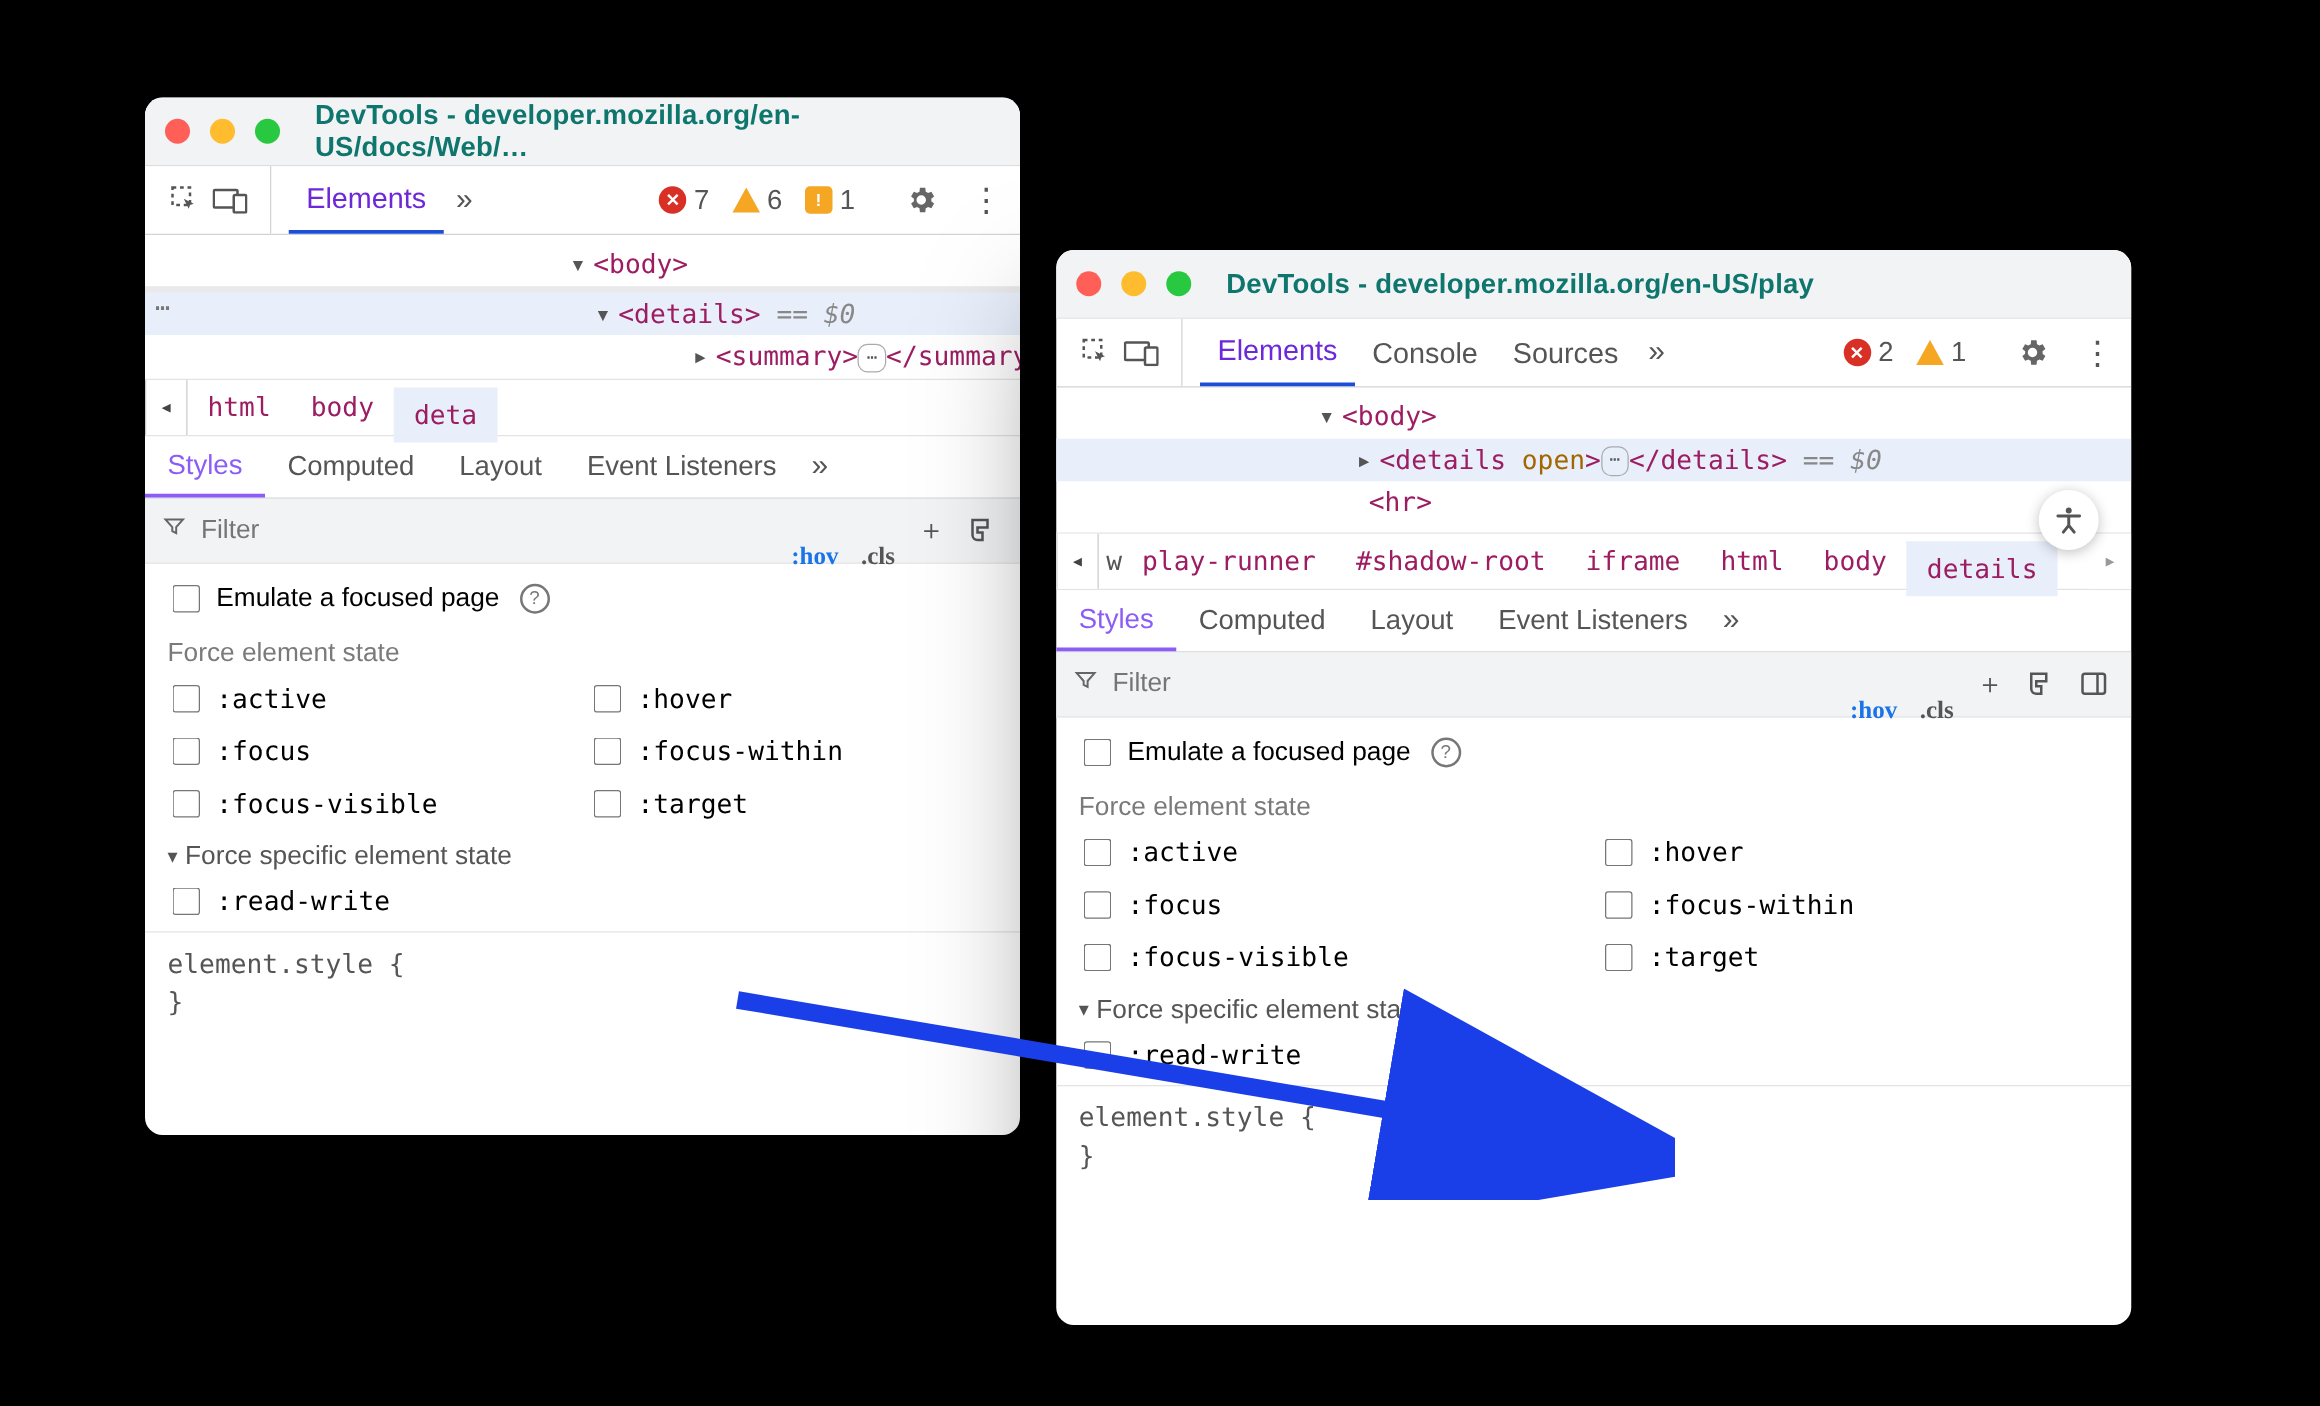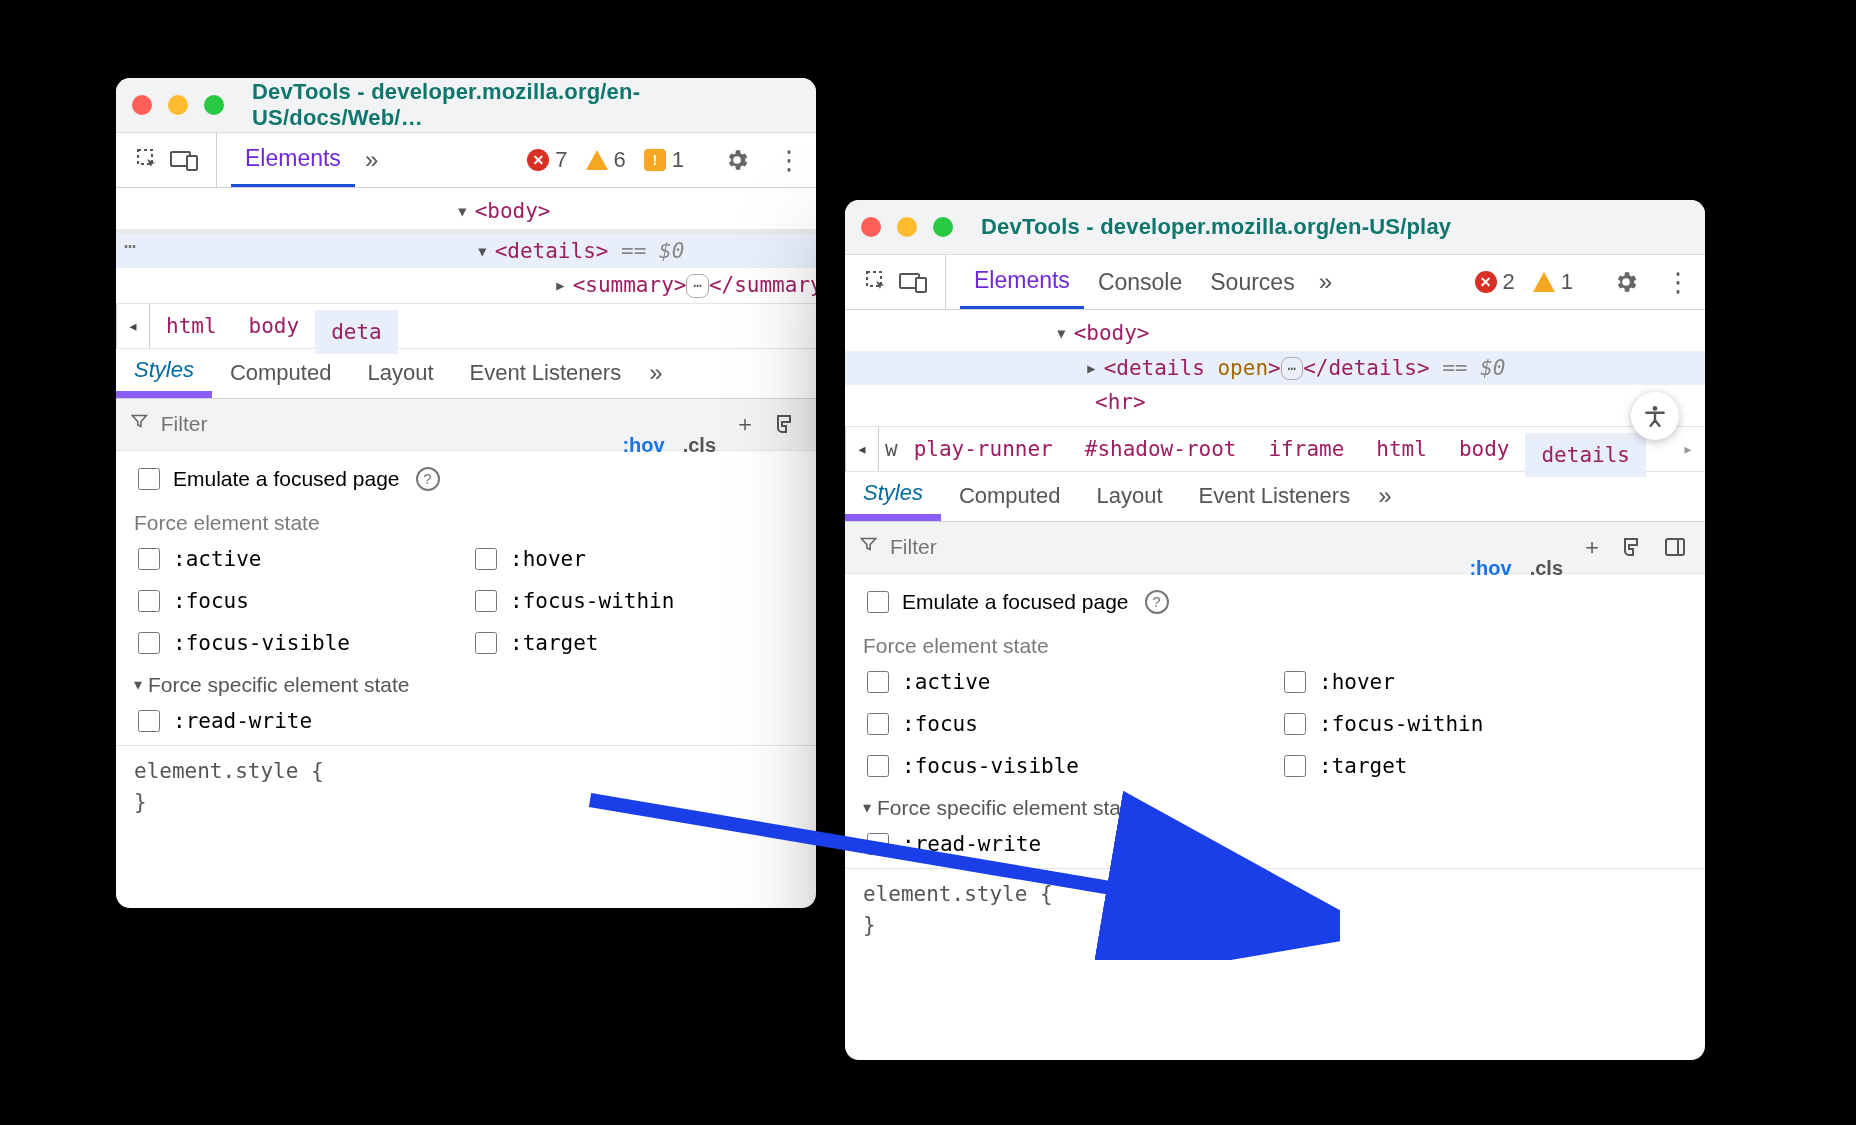--- a/index.html
+++ b/index.html
@@ -98,34 +98,34 @@
   .crumb .nav-btn.right{margin-left:auto;border:none;color:#999;}
   .crumb .item{padding:0 16px;height:100%;display:flex;align-items:center;}
   .crumb .item.sel{background:#e8effb;margin-top:12px;}
   .crumb .clip{color:#555;padding-left:6px;}
   
   .subtabs{
     display:flex;align-items:center;height:50px;
     border-bottom:1px solid #d3d3d3;
   }
   .subtabs .st{font-size:22px;padding:0 18px;color:#555;height:100%;display:flex;align-items:center;}
-  .subtabs .st.active{color:#0369a1;border-bottom:7px solid #8b5cf6;font-weight:500;font-style:italic;}
+  .subtabs .st.active{color:#8b5cf6;border-bottom:3px solid #8b5cf6;font-weight:500;}
   
   .filterbar{
     display:flex;align-items:center;height:52px;border-bottom:1px solid #e5e5e5;
     background:#f1f3f5;
   }
   .filterbar .fbox{
     flex:1;display:flex;gap:10px;padding:0 14px;
   }
   .filterbar input{
     border:none;background:transparent;font-size:21px;color:#555;outline:none;width:100%;
   }
   .filterbar .pills{display:flex;align-items:center;gap:18px;padding:0 18px;}
-  .filterbar .pill{font-family:Liberation Sans, sans-serif;font-size:20px;color:#555;font-weight:600;margin-top:42px;}
+  .filterbar .pill{font-family:Liberation Serif, serif;font-size:20px;color:#555;font-weight:600;margin-top:42px;}
   .filterbar .pill.hov{color:#1a73e8;}
   .filterbar .ibtn{font-size:22px;color:#555;}
   
   .states{padding:10px 18px 6px;font-size:21px;}
   .row{display:flex;align-items:center;gap:10px;padding:4px 0;}
   .row input[type=checkbox]{width:22px;height:22px;border-radius:6px;accent-color:#1a73e8;}
   .two-col{display:grid;grid-template-columns:1fr 1fr;column-gap:10px;row-gap:6px;font-family:Menlo,Monaco,monospace;}
   .sect-label{color:#7a7a7a;padding:14px 0 6px;font-size:21px;}
   .sect-sub{color:#555;padding-top:12px;display:flex;align-items:center;gap:6px;}
   .sect-sub::before{content:"▾";font-size:16px;}

